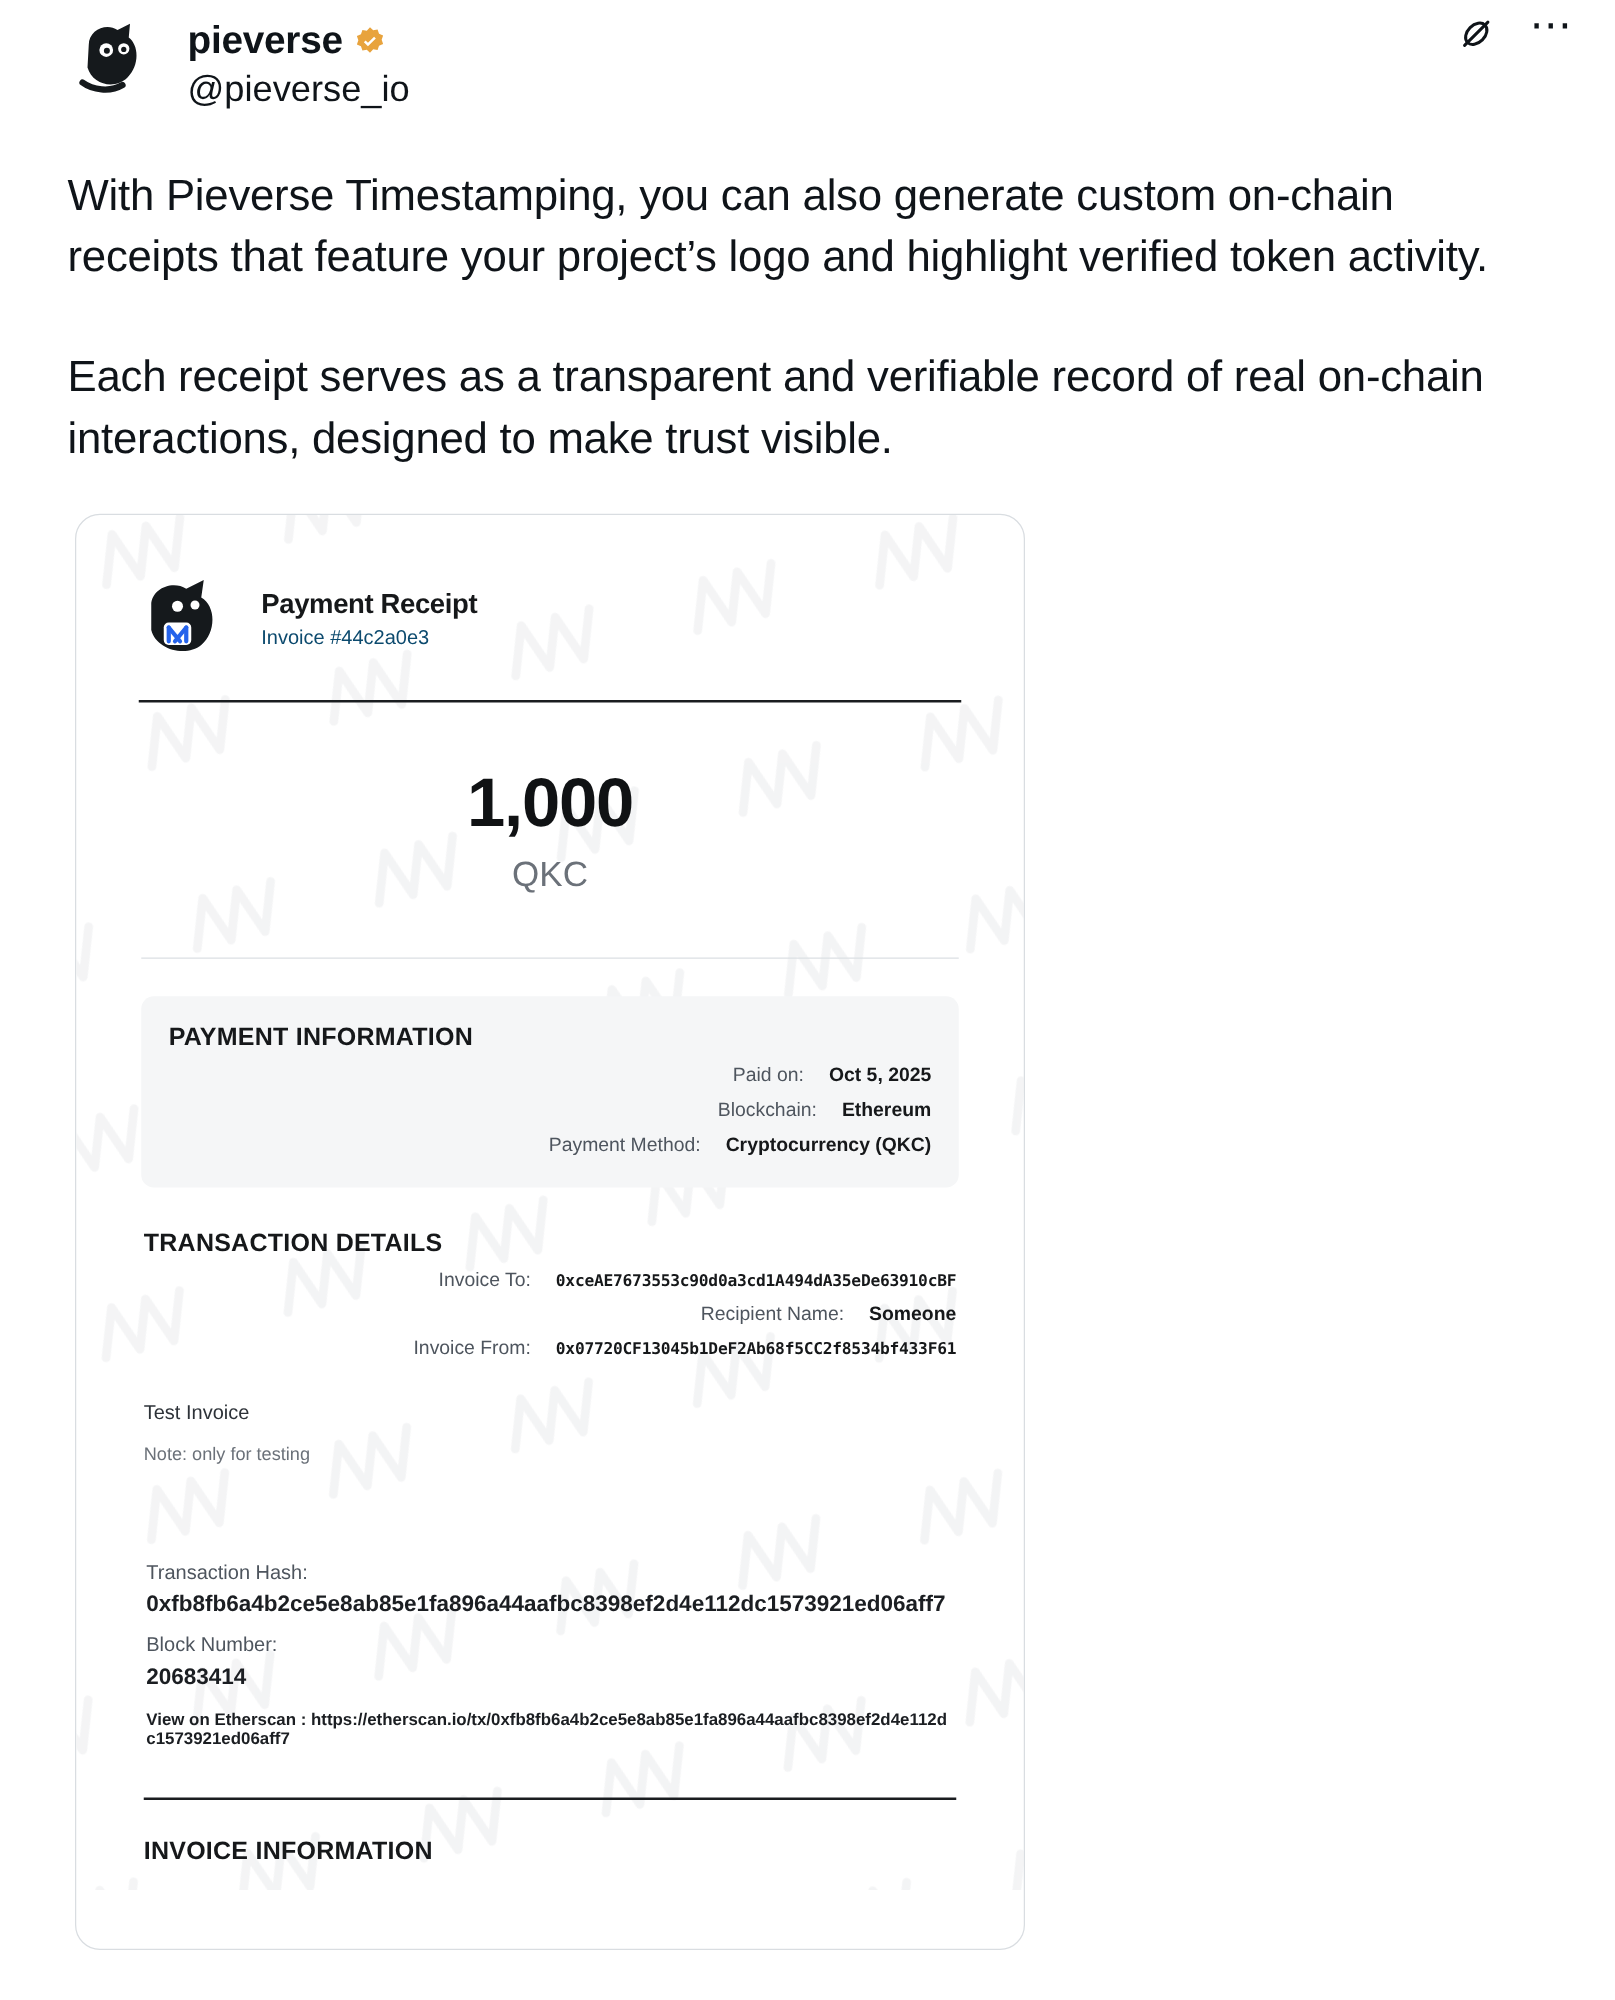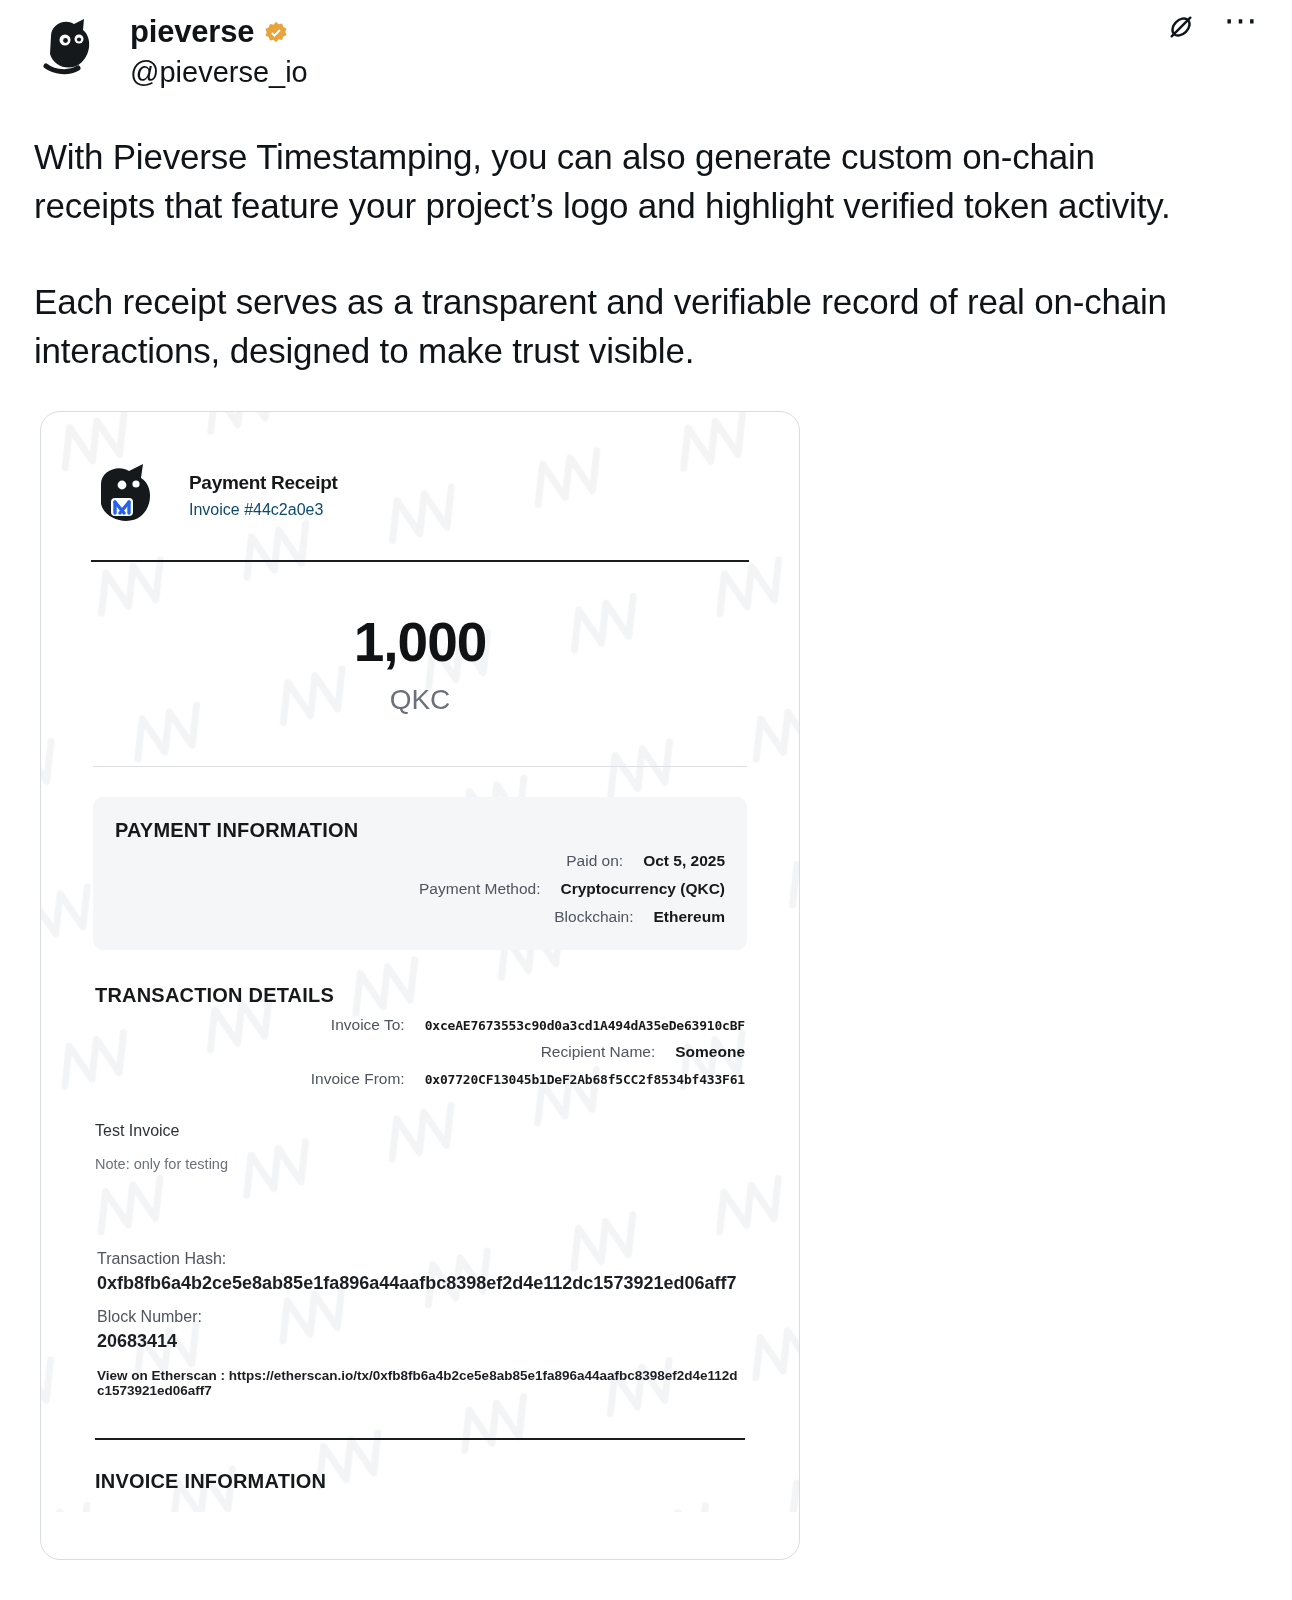--- a/index.html
+++ b/index.html
@@ -11,21 +11,21 @@
   body {
     width: 1292px;
     min-height: 1600px;
     font-family: "Liberation Sans", sans-serif;
     color: #0f1419;
     -webkit-font-smoothing: antialiased;
   }
 
   .tweet {
     width: 1292px;
-    padding: 0 34px 0 34px;
+    padding: 0 34px 0 54px;
     position: relative;
   }
 
   
   .tweet-header {
     display: flex;
     align-items: flex-start;
     padding-top: 10px;
     position: relative;
   }
@@ -135,21 +135,21 @@
     align-items: center;
     gap: 22px;
     padding-left: 6px;
   }
   .receipt-logo {
     width: 76px;
     height: 76px;
     flex: 0 0 auto;
   }
   .receipt-title {
-    font-size: 19px;
+    font-size: 22px;
     font-weight: bold;
     color: #16181a;
     letter-spacing: -0.3px;
     line-height: 1.1;
   }
   .receipt-sub {
     font-size: 16px;
     color: #0c4a6e;
     margin-top: 7px;
   }
@@ -357,26 +357,26 @@
       <div class="rule-light"></div>
 
       <div class="panel">
         <div class="section-title">PAYMENT INFORMATION</div>
 
         <div class="kv-row">
           <span class="kv-key">Paid on:</span>
           <span class="kv-val">Oct 5, 2025</span>
         </div>
         <div class="kv-row">
+          <span class="kv-key">Blockchain:</span>
+          <span class="kv-val">Ethereum</span>
+        </div>
+        <div class="kv-row">
           <span class="kv-key">Payment Method:</span>
           <span class="kv-val">Cryptocurrency (QKC)</span>
-        </div>
-        <div class="kv-row">
-          <span class="kv-key">Blockchain:</span>
-          <span class="kv-val">Ethereum</span>
         </div>
       </div>
 
       <div class="block">
         <div class="section-title">TRANSACTION DETAILS</div>
 
         <div class="kv-row">
           <span class="kv-key">Invoice To:</span>
           <span class="kv-val mono">0xceAE7673553c90d0a3cd1A494dA35eDe63910cBF</span>
         </div>

